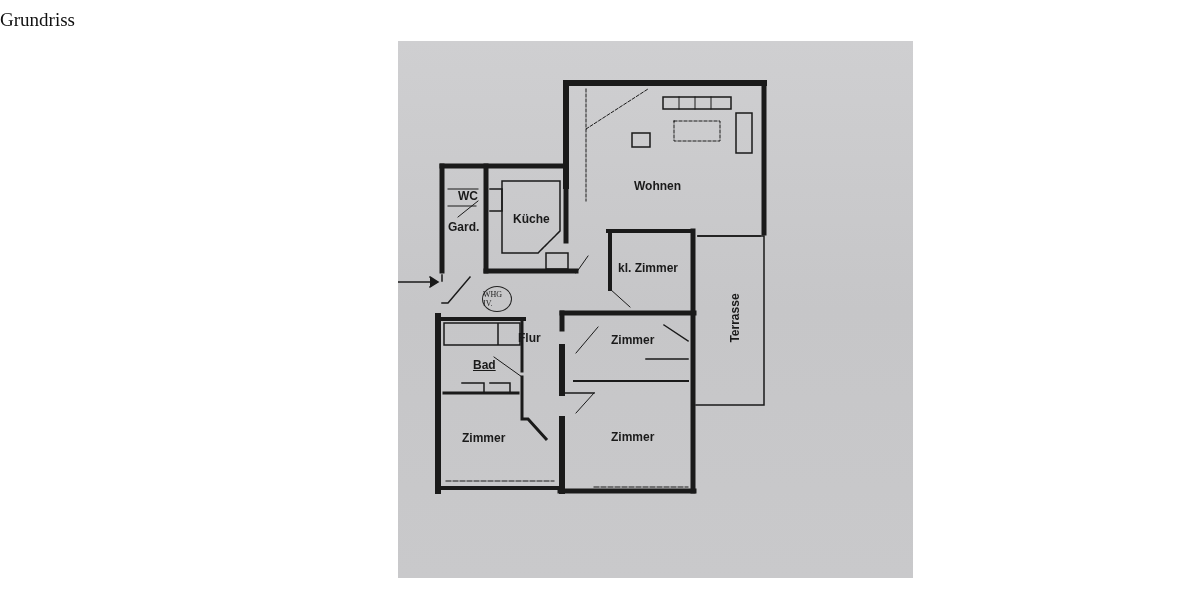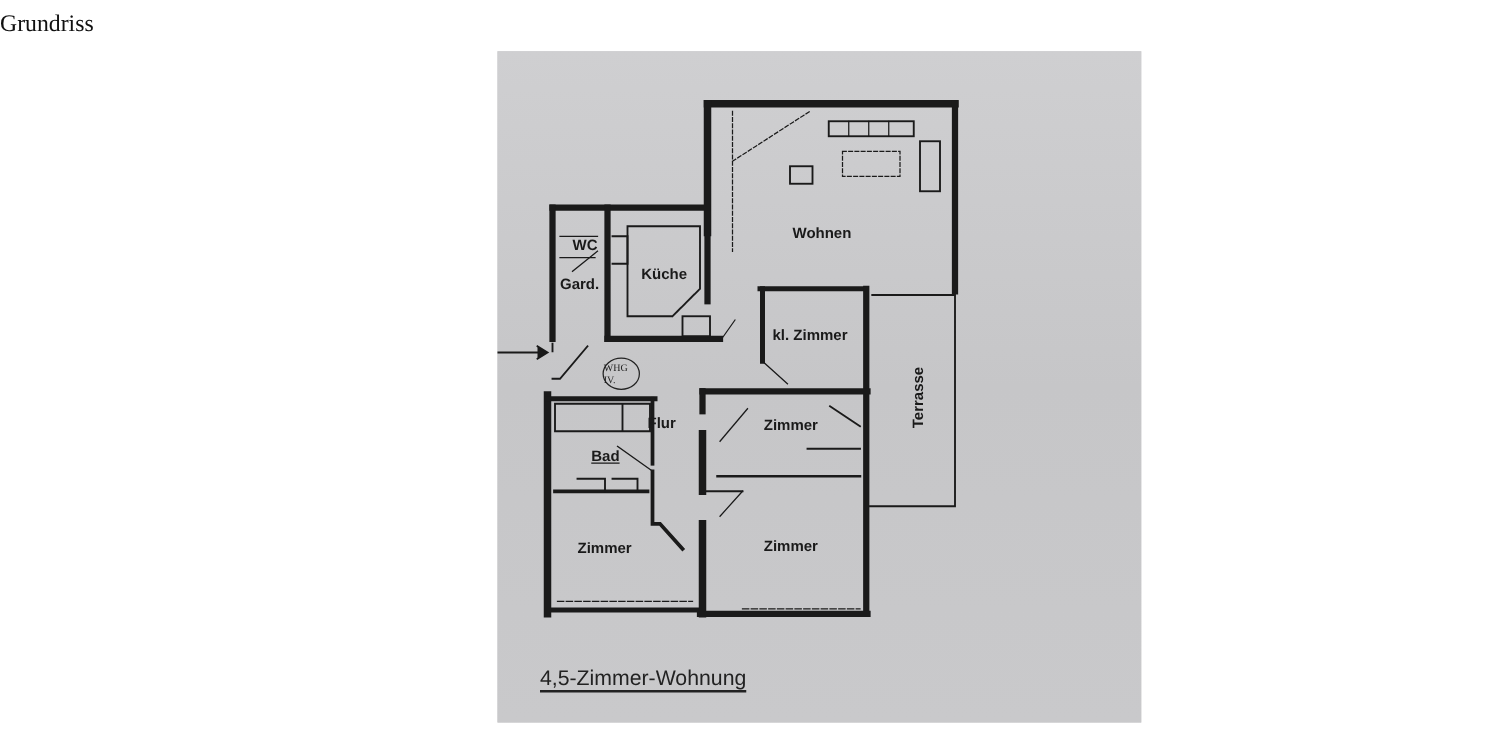--- a/index.html
+++ b/index.html
@@ -114,14 +114,13 @@
   <div class="label" style="left:213px;top:292px;">Zimmer</div>
   <div class="label" style="left:75px;top:317px;text-decoration:underline;">Bad</div>
   <div class="label" style="left:64px;top:390px;">Zimmer</div>
   <div class="label" style="left:213px;top:389px;">Zimmer</div>
 
   <div class="whg">
     <div>WHG</div>
     <div>IV.</div>
   </div>
 
-  <div class="caption">4,5-Zimmer-Wohnung</div>
 </div>
 
 </body></html>

